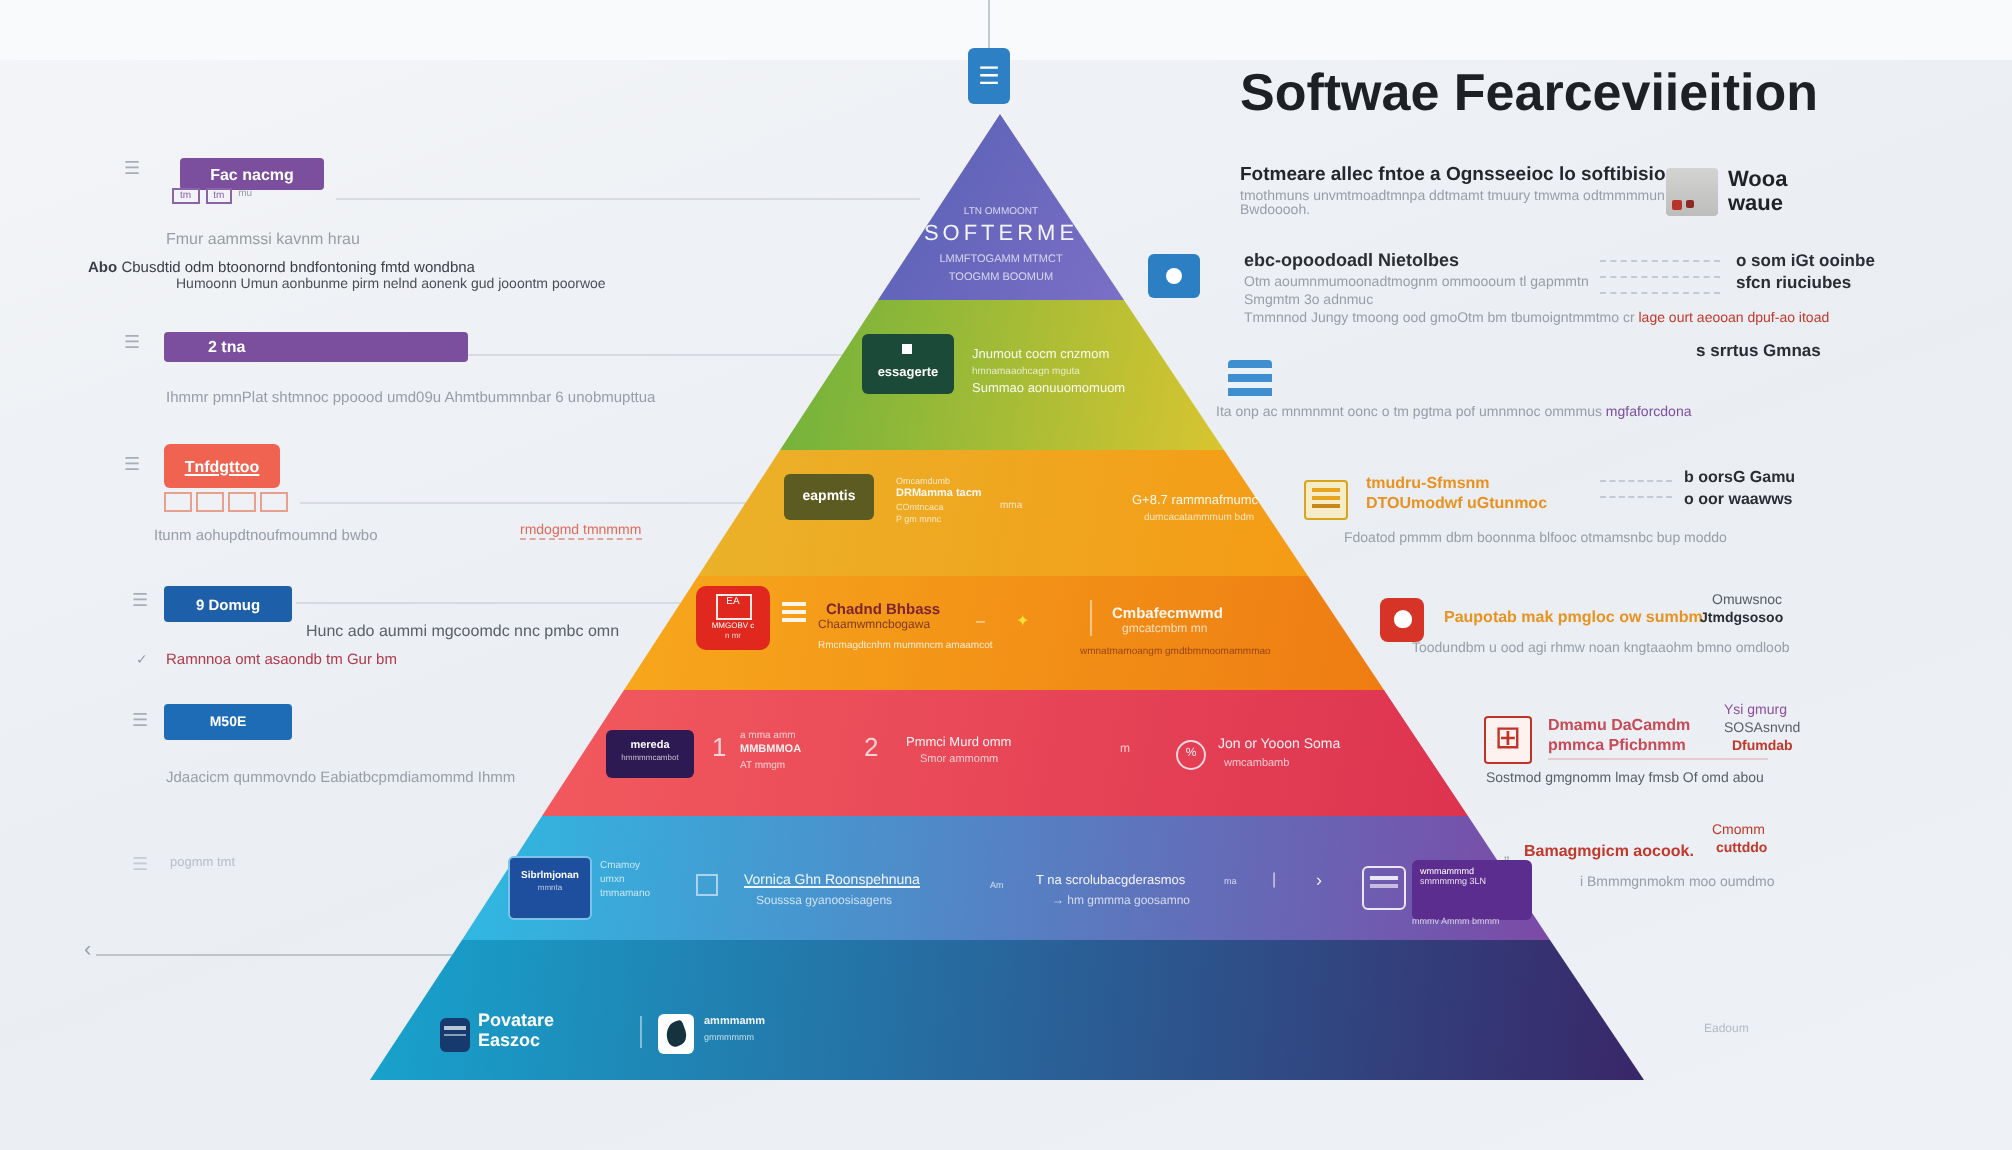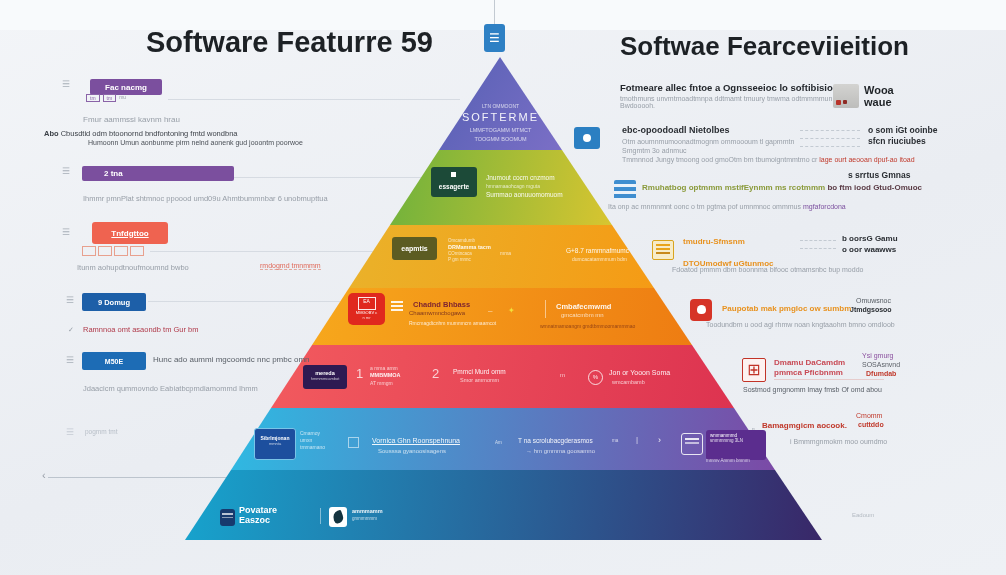--- a/index.html
+++ b/index.html
@@ -27,21 +27,20 @@
 
   <div class="abs" style="left:0;top:545;width:1006px;height:30px;background:#f8fafc;"></div>
 
   <div class="abs hline" style="left:168px;top:99px;width:292px;"></div>
   <div class="abs hline" style="left:215px;top:177px;width:222px;"></div>
   <div class="abs hline" style="left:150px;top:251px;width:238px;"></div>
   <div class="abs hline" style="left:148px;top:301px;width:192px;"></div>
   <div class="abs hline" style="left:48px;top:477px;width:200px;background:#bcc4cd;"></div>
   <div class="abs gray" style="left:42px;top:469px;font-size:11px;">‹</div>
 
-  <div class="abs dk b anno" style="left:146px;top:26px;font-size:29px;color:#1d2125;">Software Featurre 59</div>
   <div class="abs dk b anno" style="left:620px;top:31px;font-size:26px;color:#1d2125;">Softwae Fearceviieition</div>
 
   <div class="abs" style="left:494px;top:0;width:1px;height:26px;background:#c3cad2;"></div>
   <div class="abs chip" style="left:484px;top:24px;width:21px;height:28px;background:#2e80c4;display:flex;align-items:center;justify-content:center;color:#fff;font-size:12px;">
       <span>☰</span>
     </div>
 
   <div class="abs layer" style="left:439px;top:57px;width:123px;height:93px;background:linear-gradient(120deg,#5660b4,#7b6fc6);clip-path:polygon(61px 0,123px 93px,0 93px);"></div>
   <div class="abs layer" style="left:390px;top:150px;width:222px;height:75px;background:linear-gradient(100deg,#6fb23c,#d8c530);clip-path:polygon(49px 0,172px 0,222px 75px,0 75px);"></div>
   <div class="abs layer" style="left:349px;top:225px;width:305px;height:63px;background:linear-gradient(100deg,#eab22a,#f59b15);clip-path:polygon(41px 0,263px 0,305px 63px,0 63px);"></div>
@@ -160,33 +159,33 @@
     <span class="b">Abo</span>
     <span>Cbusdtid odm btoonornd bndfontoning fmtd wondbna</span>
   </div>
   <div class="abs anno" style="left:88px;top:139px;font-size:7px;color:#4a4f56;">Humoonn Umun aonbunme pirm nelnd aonenk gud jooontm poorwoe</div>
 
   <div class="abs listicon anno" style="left:62px;top:167px;">☰</div>
   <div class="abs bar anno" style="left:82px;top:166px;width:130px;height:15px;background:#7b4f9e;font-size:8px;justify-content:flex-start;padding-left:22px;">2 tna</div>
   <div class="abs gray anno" style="left:83px;top:194px;font-size:7.5px;">Ihmmr pmnPlat shtmnoc ppoood umd09u Ahmtbummnbar 6 unobmupttua</div>
 
   <div class="abs listicon anno" style="left:62px;top:228px;">☰</div>
-  <div class="abs bar anno" style="left:92px;top:222px;width:76px;height:22px;background:#ef6350;font-size:8px;border-radius:3px;text-decoration:underline;">Tnfdgttoo</div>
+  <div class="abs bar anno" style="left:82px;top:222px;width:58px;height:22px;background:#ef6350;font-size:8px;border-radius:3px;text-decoration:underline;">Tnfdgttoo</div>
   <div class="abs anno" style="left:82px;top:246px;display:flex;gap:2px;">
     <span style="width:12px;height:8px;border:1px solid #e8a08e;"></span>
     <span style="width:12px;height:8px;border:1px solid #e8a08e;"></span>
     <span style="width:12px;height:8px;border:1px solid #e8a08e;"></span>
     <span style="width:12px;height:8px;border:1px solid #e8a08e;"></span>
   </div>
   <div class="abs gray anno" style="left:77px;top:263px;font-size:7.5px;">Itunm aohupdtnoufmoumnd bwbo</div>
   <div class="abs anno" style="left:260px;top:262px;font-size:7px;color:#e06a5a;border-bottom:1px dashed #e0a79d;">rmdogmd tmnmmm</div>
 
   <div class="abs listicon anno" style="left:66px;top:296px;">☰</div>
   <div class="abs bar anno" style="left:82px;top:293px;width:64px;height:18px;background:#1d5fa8;font-size:7.5px;">9 Domug</div>
-  <div class="abs anno" style="left:153px;top:311px;font-size:8px;color:#5a6068;margin-top:44px;">Hunc ado aummi mgcoomdc nnc pmbc omn</div>
+  <div class="abs anno" style="left:153px;top:311px;font-size:8px;color:#5a6068;">Hunc ado aummi mgcoomdc nnc pmbc omn</div>
   <div class="abs gray anno" style="left:68px;top:326px;font-size:7px;">✓</div>
   <div class="abs anno" style="left:83px;top:325px;font-size:7.5px;color:#b03a4a;">Ramnnoa omt asaondb tm Gur bm</div>
 
   <div class="abs listicon anno" style="left:66px;top:356px;">☰</div>
   <div class="abs bar anno" style="left:82px;top:352px;width:64px;height:18px;background:#1d6cb5;font-size:7px;">M50E</div>
   <div class="abs gray anno" style="left:83px;top:384px;font-size:7.5px;">Jdaacicm qummovndo Eabiatbcpmdiamommd Ihmm</div>
 
   <div class="abs listicon anno" style="left:66px;top:428px;color:#c6ccd4;">☰</div>
   <div class="abs anno" style="left:85px;top:428px;font-size:6.5px;color:#b7bec7;">pogmm tmt</div>
 
@@ -211,37 +210,33 @@
   <div class="abs anno" style="left:800px;top:138px;width:60px;border-top:1px dashed #c3cad2;"></div>
   <div class="abs anno" style="left:800px;top:146px;width:60px;border-top:1px dashed #c3cad2;"></div>
   <div class="abs b anno" style="left:868px;top:125px;font-size:8.5px;color:#2a2e33;">o som iGt ooinbe</div>
   <div class="abs b anno" style="left:868px;top:136px;font-size:8.5px;color:#2a2e33;">sfcn riuciubes</div>
   <div class="abs anno" style="left:622px;top:156px;font-size:7px;">
     <span class="gray">Tmmnnod Jungy tmoong ood gmoOtm bm tbumoigntmmtmo cr</span>
     <span style="color:#c0392b;">lage ourt aeooan dpuf-ao itoad</span>
   </div>
 
   <div class="abs anno" style="left:614px;top:180px;width:22px;height:20px;background:repeating-linear-gradient(#3f8ed0 0 4px,#eaf2fa 4px 7px);border-radius:2px;"></div>
-  <div class="abs anno" style="left:642px;top:183px;font-size:8px;font-weight:bold;">
-    <span style="color:#8a9a3a;">Rmuhatbog optmmm mstifEynmm ms rcotmmm</span>
-    <span style="color:#5a3b45;">bo ftm iood Gtud-Omuoc</span>
-  </div>
   <div class="abs b anno" style="left:848px;top:170px;font-size:8.5px;color:#2a2e33;">s srrtus Gmnas</div>
   <div class="abs anno" style="left:608px;top:203px;font-size:7px;">
     <span class="gray">Ita onp ac mnmnmnt oonc o tm pgtma pof umnmnoc ommmus</span>
     <span style="color:#7b4f9e;">mgfaforcdona</span>
   </div>
 
   <div class="abs anno" style="left:652px;top:240px;width:20px;height:18px;background:#f7ecc8;border:1px solid #d9a41e;border-radius:2px;">
     <div style="margin:3px 3px 0;height:2px;background:#e8a41c;"></div>
     <div style="margin:2px 3px 0;height:2px;background:#e8a41c;"></div>
     <div style="margin:2px 3px 0;height:2px;background:#c8891a;"></div>
   </div>
   <div class="abs b anno" style="left:683px;top:237px;font-size:8px;color:#e8921f;">tmudru-Sfmsnm</div>
-  <div class="abs b anno" style="left:683px;top:247px;font-size:8px;color:#e8921f;margin-top:12px;">DTOUmodwf uGtunmoc</div>
+  <div class="abs b anno" style="left:683px;top:247px;font-size:8px;color:#e8921f;">DTOUmodwf uGtunmoc</div>
   <div class="abs anno" style="left:800px;top:240px;width:36px;border-top:1px dashed #c3cad2;"></div>
   <div class="abs anno" style="left:800px;top:248px;width:36px;border-top:1px dashed #c3cad2;"></div>
   <div class="abs b anno" style="left:842px;top:234px;font-size:8px;color:#2a2e33;">b oorsG Gamu</div>
   <div class="abs b anno" style="left:842px;top:245px;font-size:8px;color:#2a2e33;">o oor waawws</div>
   <div class="abs gray anno" style="left:672px;top:266px;font-size:7px;">Fdoatod pmmm dbm boonnma blfooc otmamsnbc bup moddo</div>
 
   <div class="abs anno" style="left:690px;top:299px;width:22px;height:22px;background:#d63427;border-radius:4px;">
     <div style="margin:6px auto;width:9px;height:9px;background:#fff;border-radius:50% 50% 45% 45%;"></div>
   </div>
   <div class="abs b anno" style="left:722px;top:304px;font-size:8px;color:#e8921f;">Paupotab mak pmgloc ow sumbm</div>

